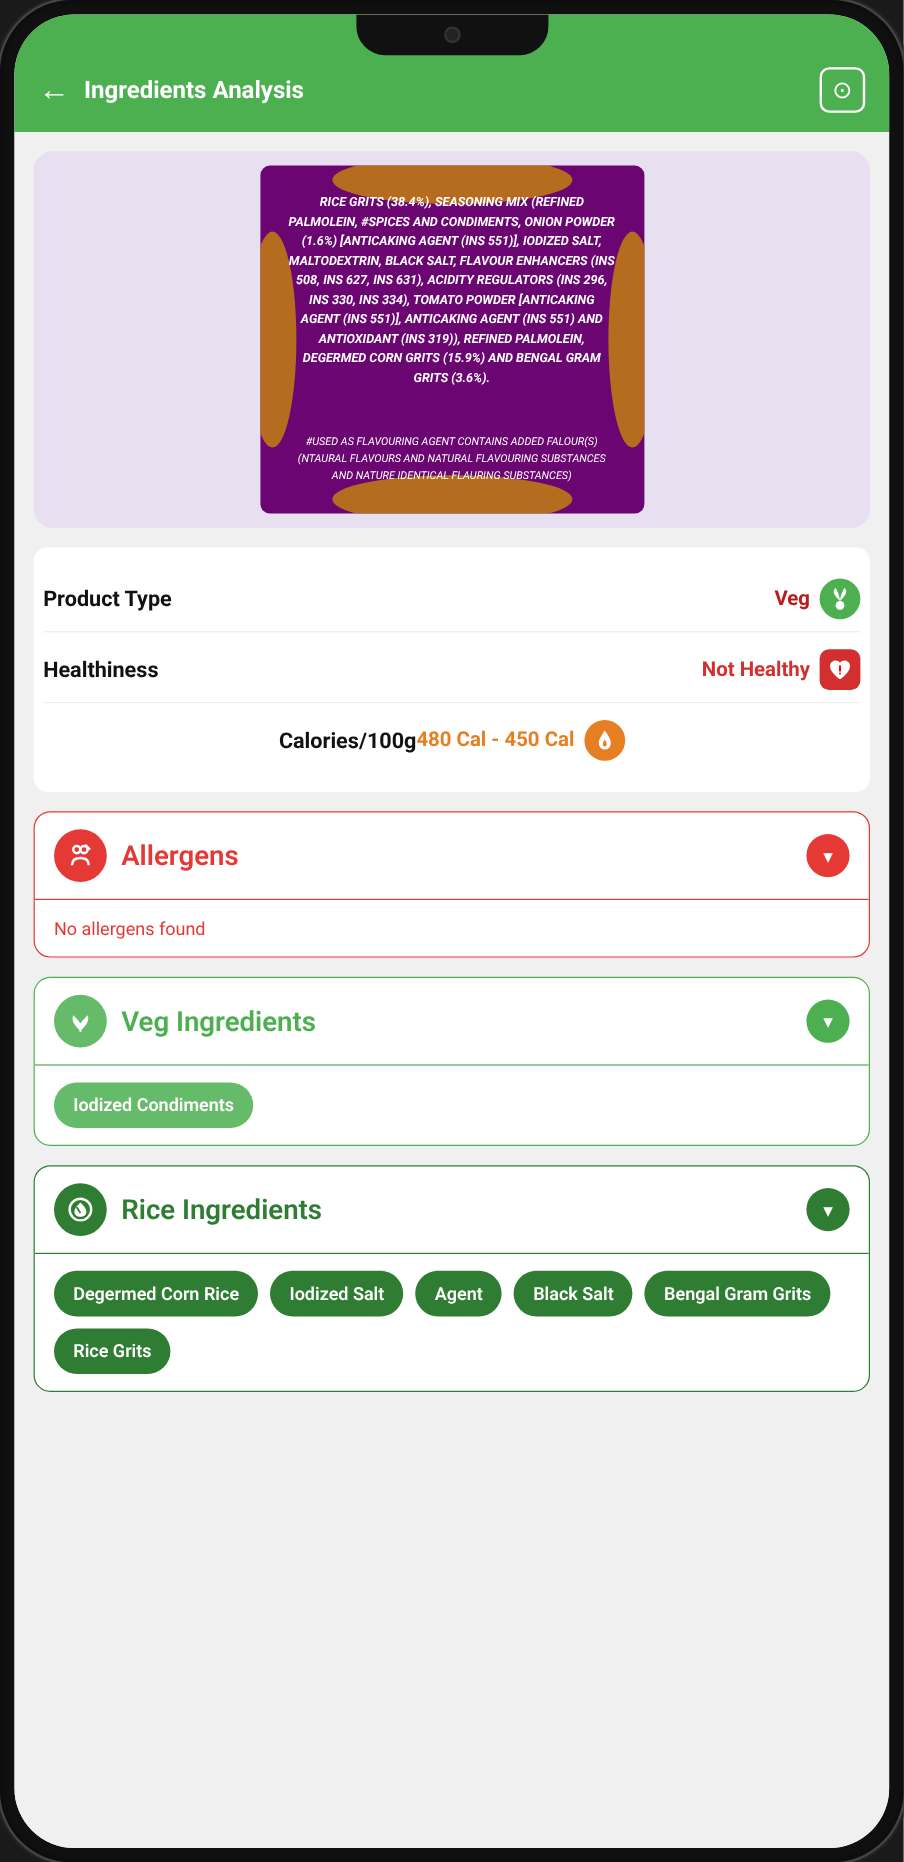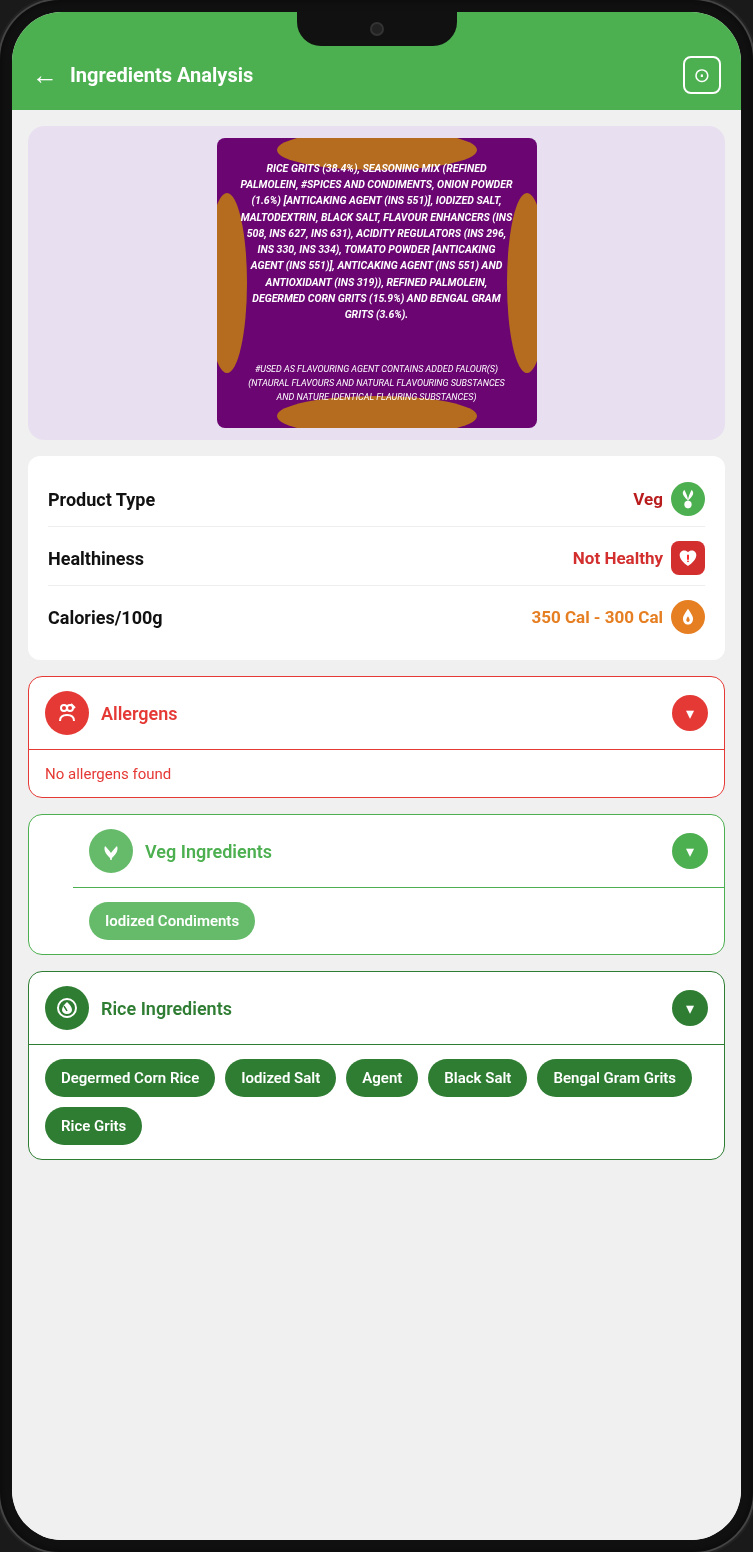--- a/index.html
+++ b/index.html
@@ -197,36 +197,37 @@
       font-size: 9px;
       font-weight: 400;
       margin-top: 8px;
       text-transform: none;
     }
 
     
     .product-info {
       background: white;
       border-radius: 12px;
-      padding: 16px 20px;
+      padding: 16px 8px;
       display: flex;
       flex-direction: column;
       gap: 4px;
     }
 
     .info-row {
       display: flex;
       align-items: center;
       justify-content: space-between;
       padding: 10px 0;
       border-bottom: 1px solid #eee;
     }
 
     .info-row:last-child {
       border-bottom: none;
+      justify-content: center;
     }
 
     .info-label {
       font-size: 18px;
       font-weight: 700;
       color: #111;
     }
 
     .info-value {
       display: flex;
@@ -282,21 +283,20 @@
       border-radius: 14px;
       overflow: hidden;
     }
 
     .section-card.allergens {
       border: 1.5px solid #e53935;
     }
 
     .section-card.veg-ingredients {
       border: 1.5px solid #4caf50;
-      padding-left: 44px;
     }
 
     .section-card.vegan-ingredients {
       border: 1.5px solid #2e7d32;
     }
 
     .section-header {
       display: flex;
       align-items: center;
       justify-content: space-between;
@@ -319,21 +319,21 @@
       font-size: 20px;
       color: white;
       flex-shrink: 0;
     }
 
     .allergens .section-icon { background: #e53935; }
     .veg-ingredients .section-icon { background: #66bb6a; }
     .vegan-ingredients .section-icon { background: #2e7d32; }
 
     .section-title {
-      font-size: 18px;
+      font-size: 23px;
       font-weight: 600;
     }
 
     .allergens .section-title { color: #e53935; }
     .veg-ingredients .section-title { color: #4caf50; }
     .vegan-ingredients .section-title { color: #2e7d32; }
 
     .chevron-btn {
       width: 36px;
       height: 36px;
@@ -444,21 +444,21 @@
                 <path d="M12 21.7C10.8 20.9 2 15 2 8.5C2 5.4 4.5 3 7.5 3C9.2 3 10.8 3.8 12 5C13.2 3.8 14.8 3 16.5 3C19.5 3 22 5.4 22 8.5C22 15 13.2 20.9 12 21.7Z"></path>
                 <line x1="12" y1="8" x2="12" y2="14" stroke="red" stroke-width="2"></line>
                 <circle cx="12" cy="16" r="1" fill="red"></circle>
               </svg>
             </div>
           </div>
         </div>
         <div class="info-row">
           <span class="info-label">Calories/100g</span>
           <div class="info-value">
-            <span class="info-value-text calories-text">350 Cal - 300 Cal</span>
+            <span class="info-value-text calories-text">480 Cal - 450 Cal</span>
             <div class="calories-icon">
               <svg width="20" height="20" viewBox="0 0 24 24" fill="white">
                 <path d="M12 2 C8 8 6 11 6 14 C6 18.4 8.7 21 12 21 C15.3 21 18 18.4 18 14 C18 11 16 8 12 2Z"></path>
                 <path d="M10 16 C10 14 11 13 12 11 C13 13 14 14 14 16 C14 17 13 18 12 18 C11 18 10 17 10 16Z" fill="#e67e22"></path>
               </svg>
             </div>
           </div>
         </div>
       </div>
 

